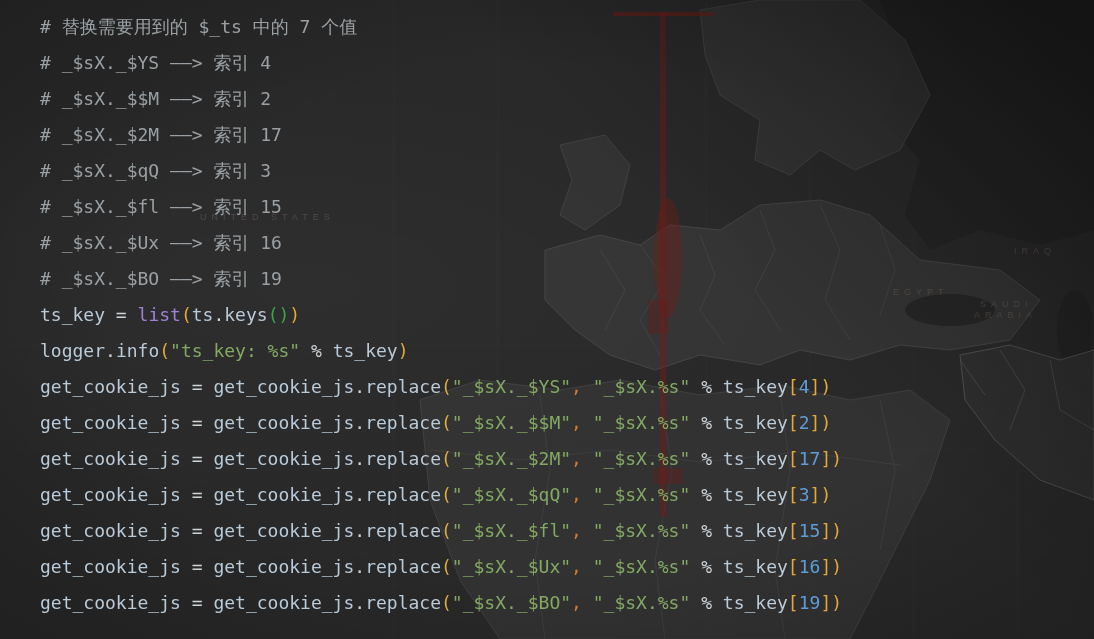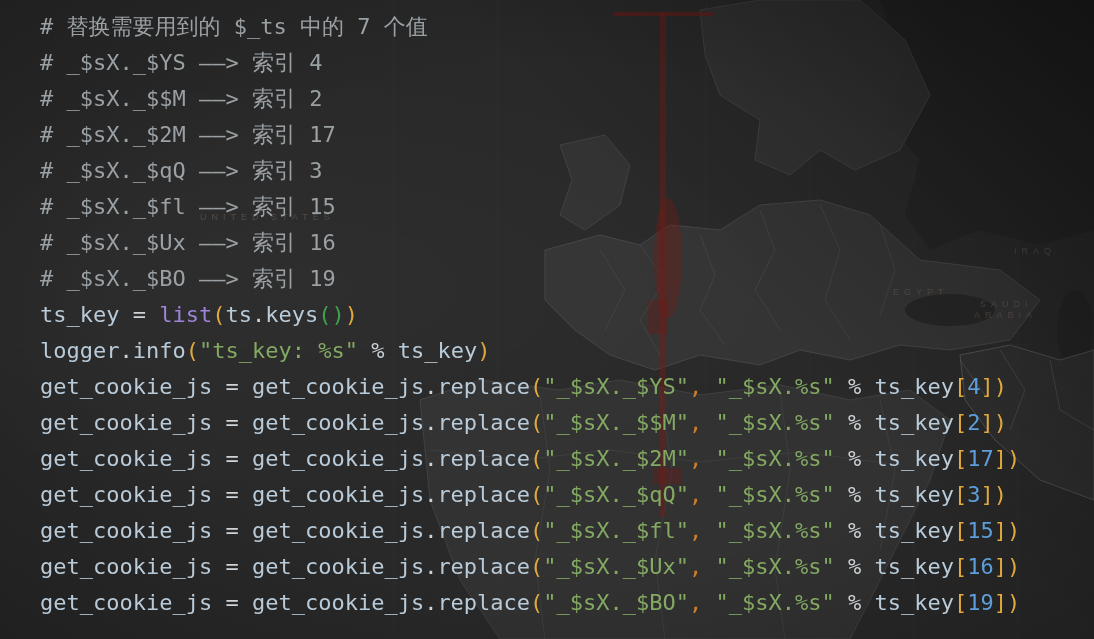--- a/index.html
+++ b/index.html
@@ -17,21 +17,21 @@
   }
   .vignette{
     position:absolute;inset:0;pointer-events:none;
     background:
       linear-gradient(225deg, rgba(0,0,0,.34), rgba(0,0,0,0) 38%),
       radial-gradient(ellipse at 28% 45%, rgba(255,255,255,.025) 0%, rgba(0,0,0,0) 45%),
       radial-gradient(ellipse at 50% 50%, rgba(0,0,0,0) 55%, rgba(0,0,0,.22) 100%);
   }
   .code-area{
     position:absolute;left:40px;top:9px;right:0;bottom:0;
-    font-size:22px;line-height:36px;white-space:pre;
+    font-size:18px;line-height:36px;white-space:pre;
     letter-spacing:0;
   }
   .code-line{height:36px;}
   .code-line span{white-space:pre;}
 </style>
 </head>
 <body style="background: rgb(45, 45, 45);">
 
 <svg class="map-layer" width="1094" height="639" viewBox="0 0 1094 639" aria-hidden="true">
   <rect x="0" y="0" width="1094" height="639" fill="#292929"></rect>

